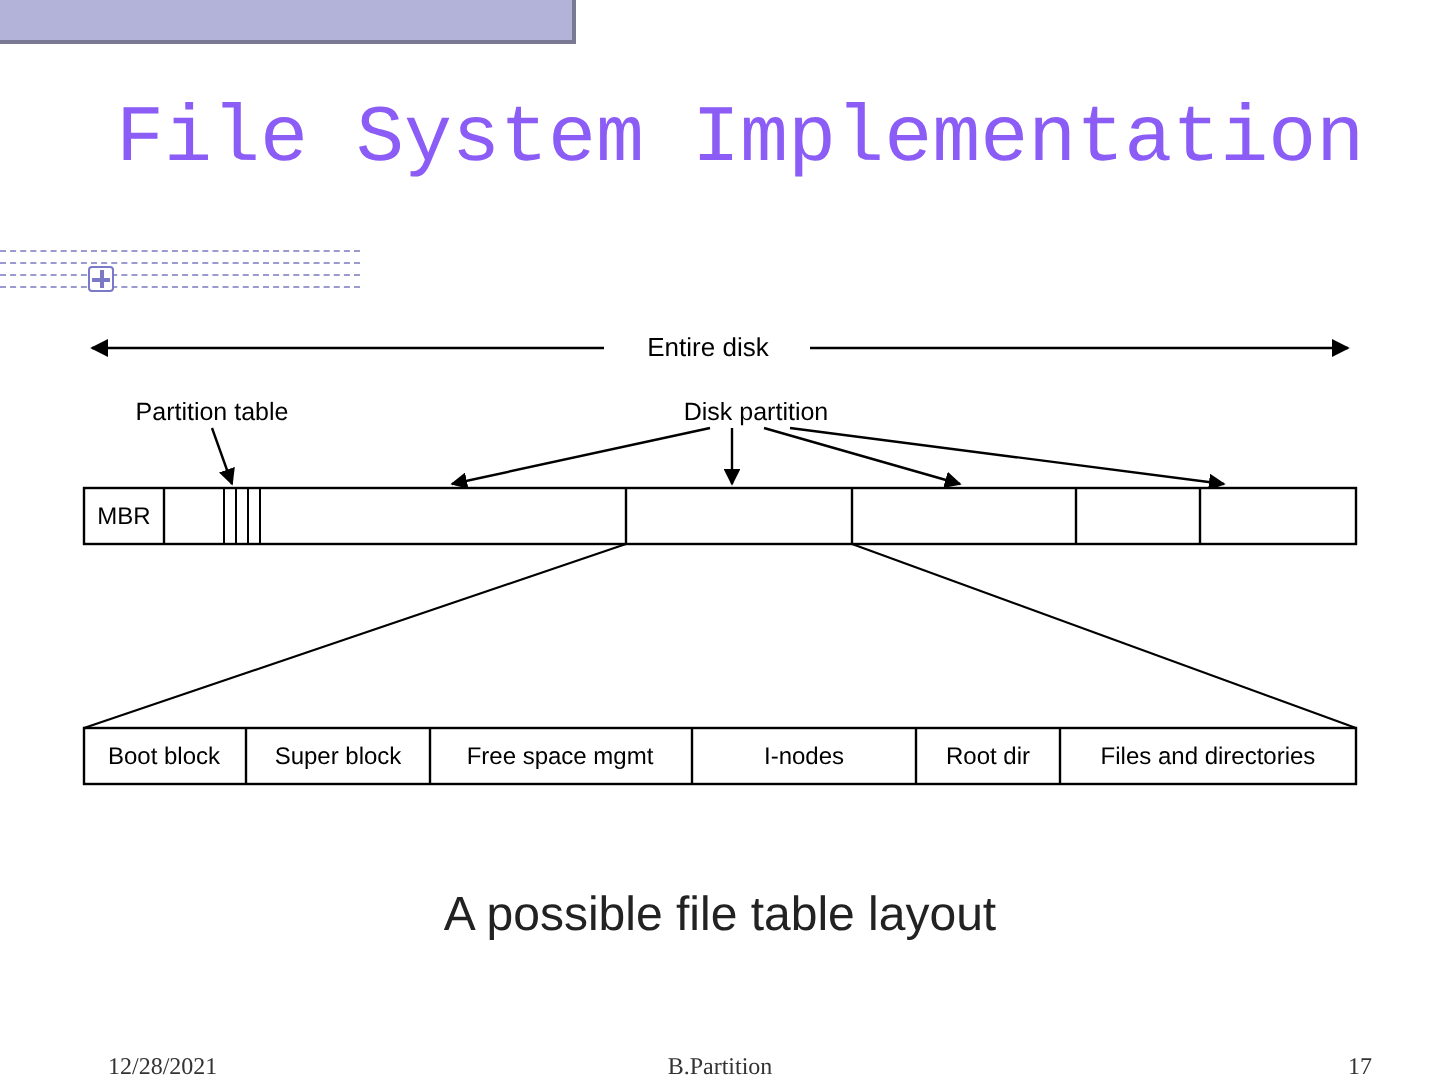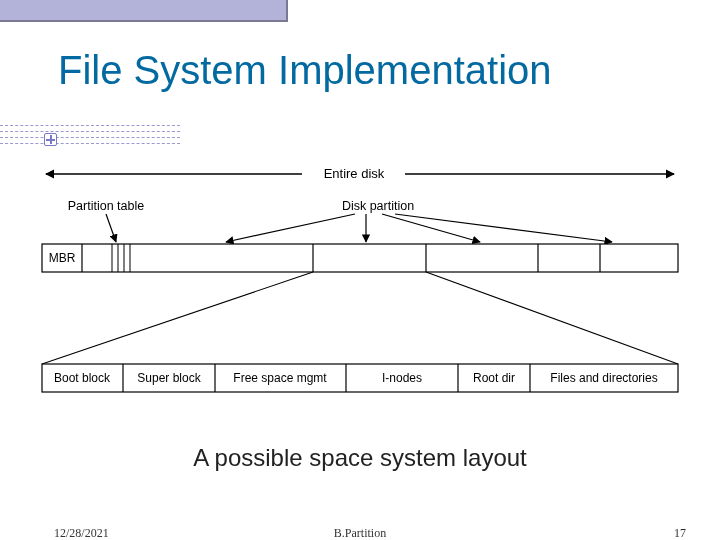--- a/index.html
+++ b/index.html
@@ -42,23 +42,23 @@
     position: absolute;
     background: #7979c7;
   }
   .bullet::before { left: 5px; top: 1px; width: 1.5px; height: 9px; }
   .bullet::after  { left: 1px; top: 5px; width: 9px; height: 1.5px; }
   h1.title {
     position: absolute;
     left: 58px; top: 48px;
     font-size: 40px;
     font-weight: 400;
-    color: #0369a1;
+    color: #8b5cf6;
     letter-spacing: 0px;
-    font-family: Liberation Sans, sans-serif;
+    font-family: Liberation Mono, monospace;
   }
   .caption {
     position: absolute;
     left: 0; right: 0;
     top: 444px;
     text-align: center;
     font-size: 24px;
     color: #222;
     font-family: Verdana, sans-serif;
   }
@@ -140,19 +140,19 @@
     <line x1="492" y1="204" x2="492" y2="232" stroke="#000" stroke-width="1.2"></line>
     <text x="44" y="222" font-family="Arial, Helvetica, sans-serif" font-size="12" text-anchor="middle">Boot block</text>
     <text x="131" y="222" font-family="Arial, Helvetica, sans-serif" font-size="12" text-anchor="middle">Super block</text>
     <text x="242" y="222" font-family="Arial, Helvetica, sans-serif" font-size="12" text-anchor="middle">Free space mgmt</text>
     <text x="364" y="222" font-family="Arial, Helvetica, sans-serif" font-size="12" text-anchor="middle">I-nodes</text>
     <text x="456" y="222" font-family="Arial, Helvetica, sans-serif" font-size="12" text-anchor="middle">Root dir</text>
     <text x="566" y="222" font-family="Arial, Helvetica, sans-serif" font-size="12" text-anchor="middle">Files and directories</text>
   </g>
 </svg>
 
-<div class="caption">A possible space system layout</div>
+<div class="caption">A possible file table layout</div>
 
 <div class="footer">
   <span class="date">12/28/2021</span>
   <span class="author">B.Partition</span>
   <span class="page">17</span>
 </div>
 
 </body></html>

